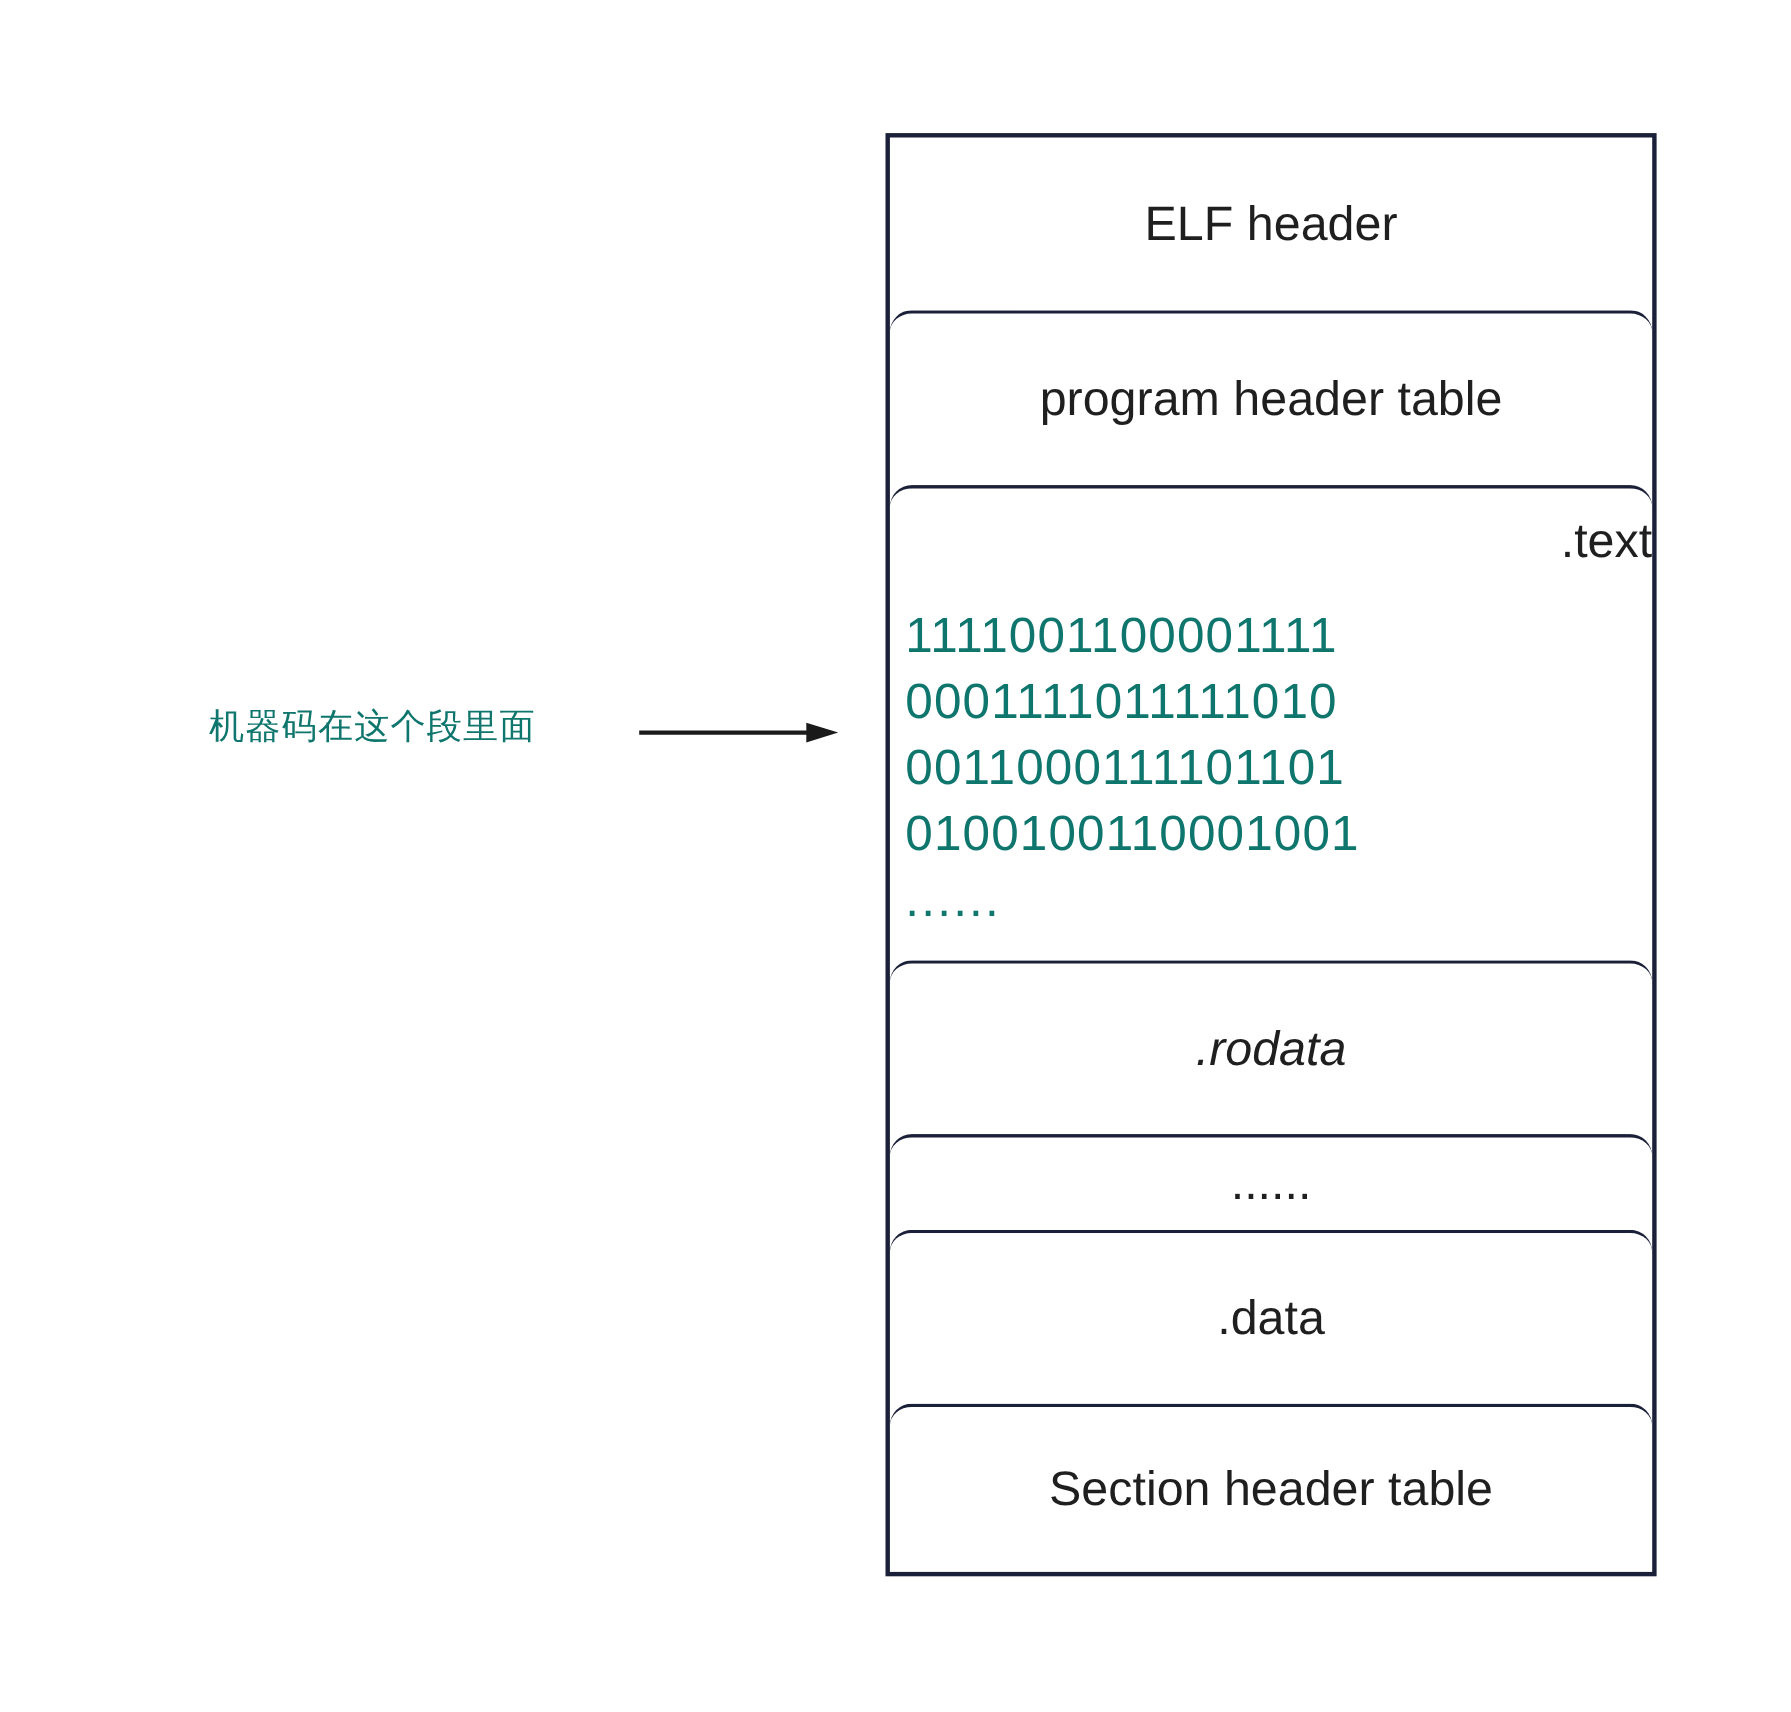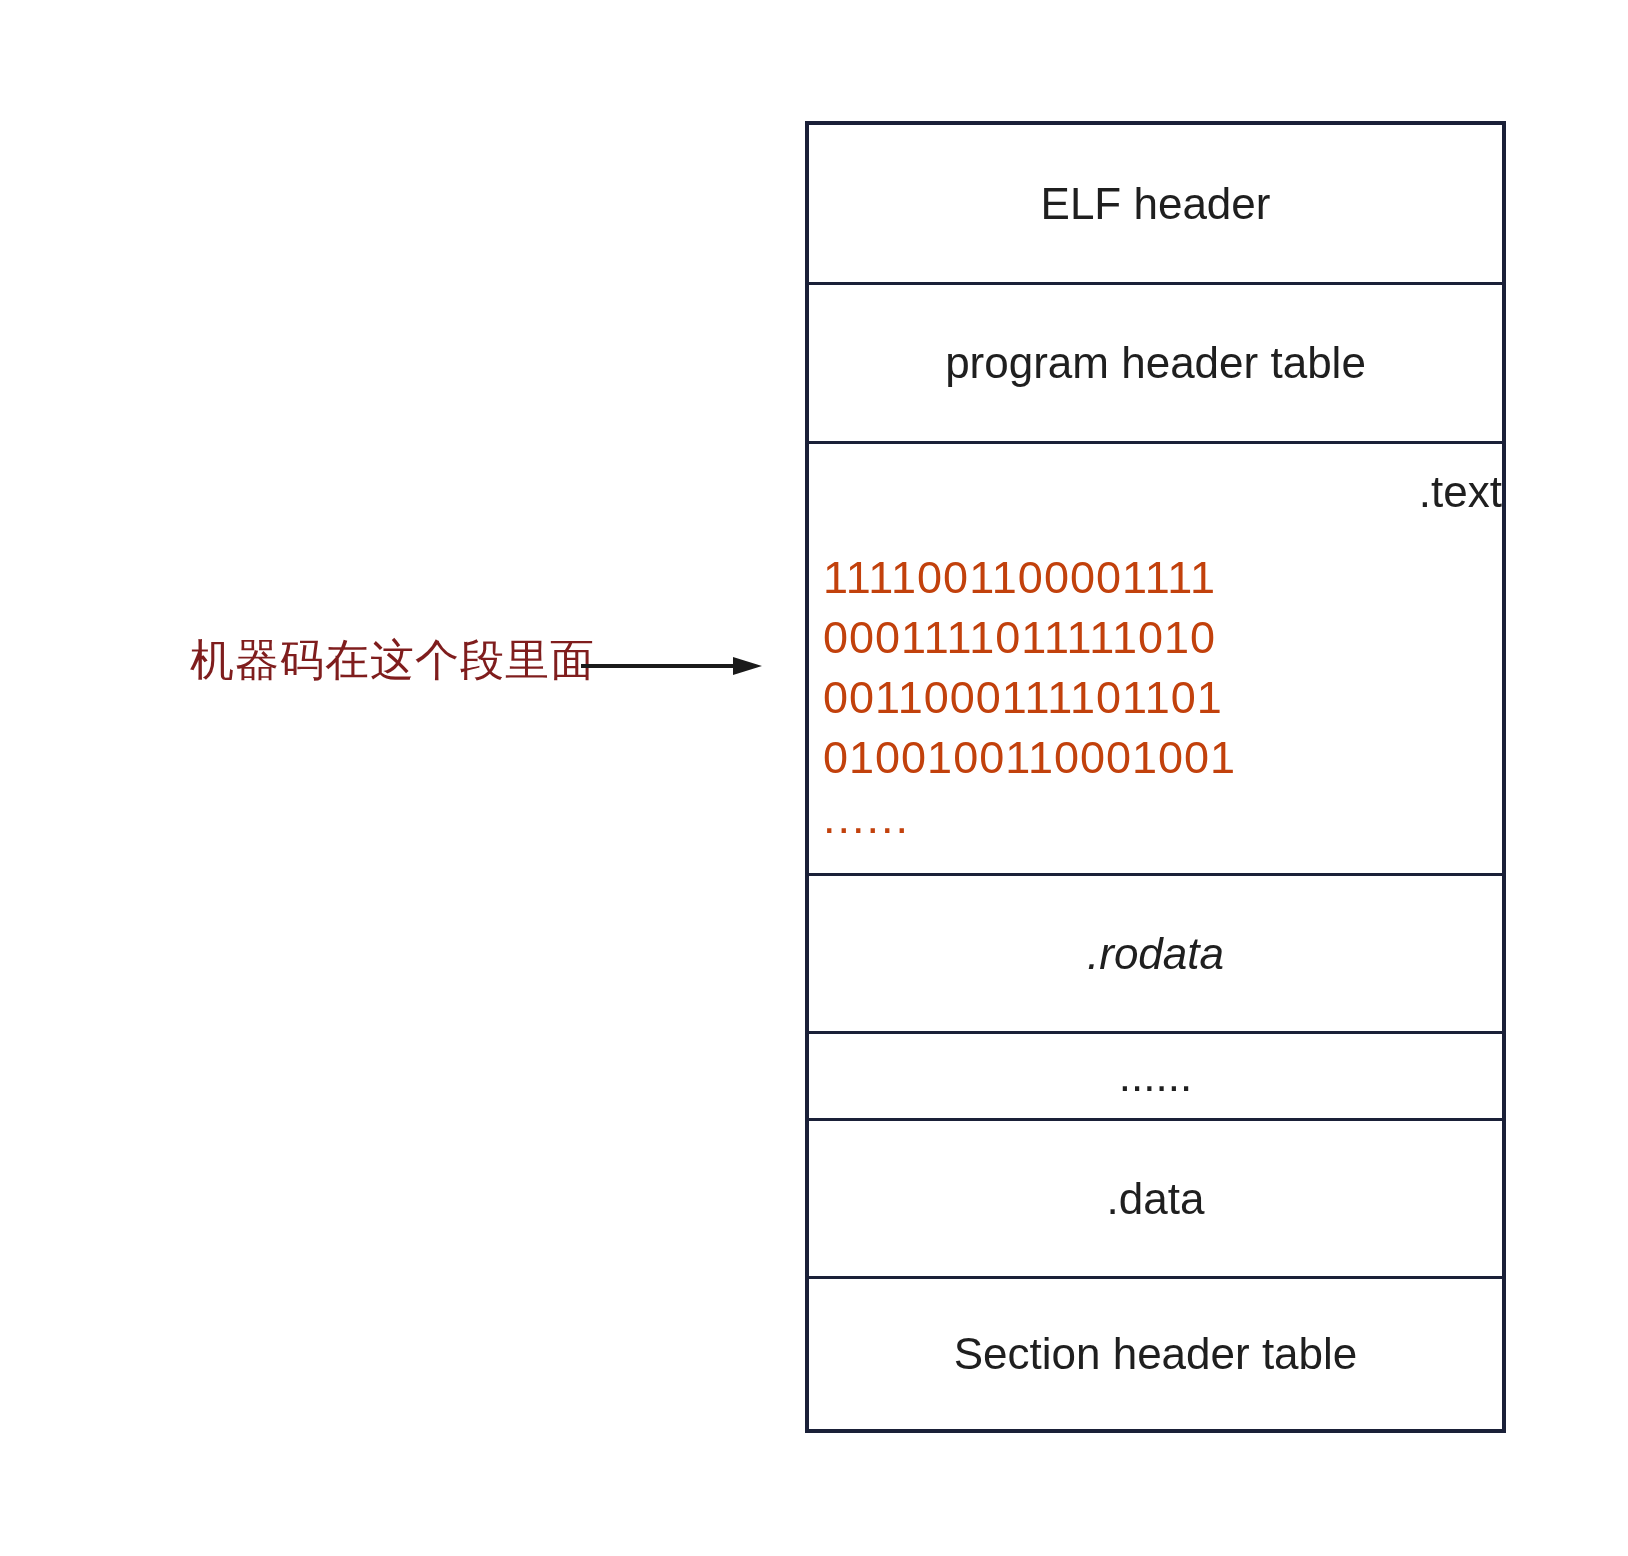--- a/index.html
+++ b/index.html
@@ -16,23 +16,23 @@
     overflow: hidden;
   }
 
   
   .annotation-label {
     position: absolute;
     left: 190px;
     top: 634px;
     height: 52px;
     line-height: 52px;
-    font-size: 44px;
+    font-size: 32px;
     letter-spacing: 1px;
-    color: #7f1d1d;
+    color: #0f766e;
     white-space: nowrap;
   }
   .arrow-svg {
     position: absolute;
     left: 581px;
     top: 650px;
     width: 186px;
     height: 32px;
     display: block;
   }
@@ -49,20 +49,21 @@
     display: flex;
     flex-direction: column;
   }
   .row {
     display: flex;
     align-items: center;
     justify-content: center;
     font-size: 44px;
     color: #1f1f1f;
     flex: none;
+    border-radius: 20px;
   }
   .row + .row { border-top: 3px solid #1a2038; }
   .row-elf-header      { height: 157px; }
   .row-program-header  { height: 159px; }
   .row-text            { height: 432px; display: block; }
   .row-rodata          { height: 158px; font-style: italic; }
   .row-ellipsis        { height: 87px; }
   .row-data            { height: 158px; }
   .row-section-header  { flex: 1; }
 
@@ -71,21 +72,21 @@
     margin-top: 20px;
     line-height: 56px;
     text-align: right;
     font-size: 44px;
   }
   .code-block {
     margin-top: 28px;
     padding-left: 14px;
     font-size: 45px;
     letter-spacing: 1px;
-    color: #c2410c;
+    color: #0f766e;
   }
   .code-line {
     line-height: 60px;
     white-space: nowrap;
   }
   .code-ellipsis {
     line-height: 60px;
     letter-spacing: 2px;
   }
 </style>

